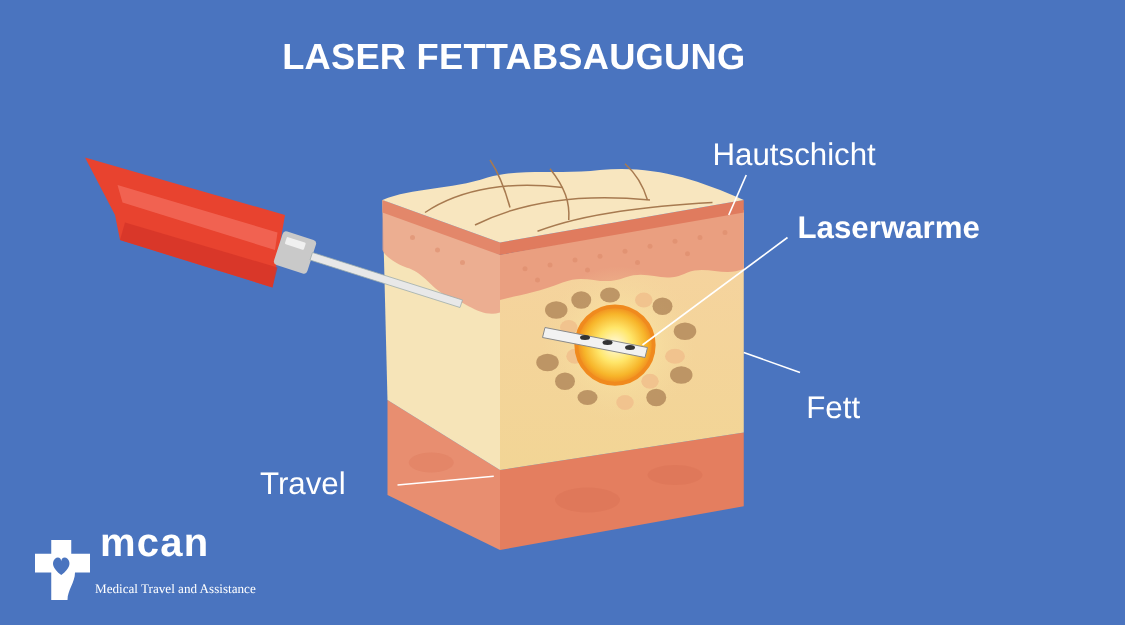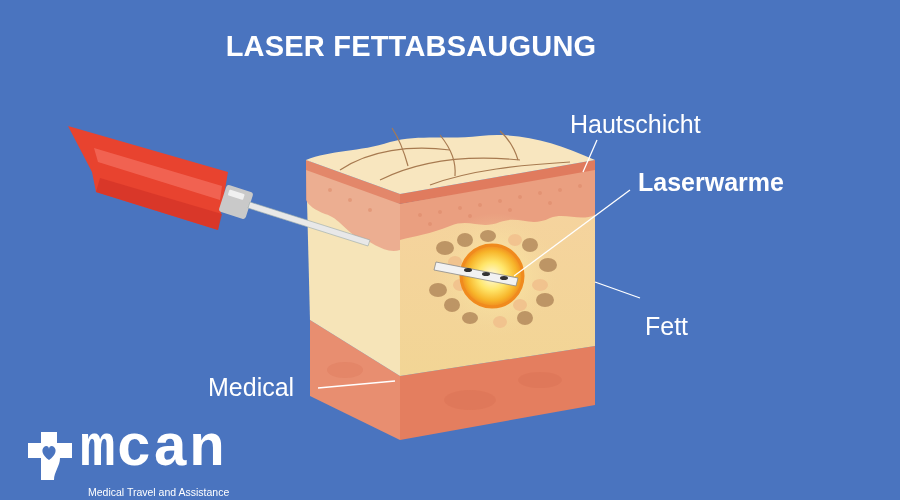--- a/index.html
+++ b/index.html
@@ -1,22 +1,22 @@
 <!DOCTYPE html>
 <html><head>
 <meta charset="utf-8">
 <style>
   html, body { margin:0; padding:0; }
   body { width:900px; height:500px; overflow:hidden; background:#4a74bf; font-family:"Liberation Sans", sans-serif; position:relative; }
   .title { position:absolute; top:30px; left:0; width:822px; text-align:center; color:#fff; font-weight:bold; font-size:29px; letter-spacing:0.2px; }
   .label { position:absolute; color:#fff; font-size:25px; font-family:"Liberation Sans", sans-serif; }
   svg.art { position:absolute; left:0; top:0; }
   .logo { position:absolute; left:24px; top:428px; }
-  .logo-word { position:absolute; left:56px; top:-12px; color:#fff; font-weight:bold; font-size:59px; letter-spacing:1px; font-family:Liberation Mono, monospace; }
-  .logo-sub { position:absolute; left:64px; top:38px; color:#fff; font-size:10.5px; white-space:nowrap; font-family:Liberation Sans, sans-serif;margin-top:20px; }
+  .logo-word { position:absolute; left:56px; top:-12px; color:#fff; font-weight:bold; font-size:32px; letter-spacing:1px; font-family:Liberation Sans, sans-serif; }
+  .logo-sub { position:absolute; left:52px; top:38px; color:#fff; font-size:10.5px; white-space:nowrap; font-family:Liberation Serif, serif; }
 </style>
 </head>
 <body>
 
 <div class="title">LASER FETTABSAUGUNG</div>
 
 <svg class="art" width="900" height="500" viewBox="0 0 900 500">
   <defs>
     <radialGradient id="glow" cx="50%" cy="50%" r="50%">
       <stop offset="0%" stop-color="#fffbe6"></stop>
@@ -127,21 +127,21 @@
     <line x1="597" y1="140" x2="583" y2="172"></line>
     <line x1="630" y1="190" x2="514" y2="276"></line>
     <line x1="640" y1="298" x2="595" y2="282"></line>
     <line x1="318" y1="388" x2="395" y2="381"></line>
   </g>
 </svg>
 
 <div class="label" style="left:570px; top:110px;">Hautschicht</div>
 <div class="label" style="left:638px; top:168px;font-weight:bold;">Laserwarme</div>
 <div class="label" style="left:645px; top:284px;margin-top:28px;">Fett</div>
-<div class="label" style="left:208px; top:373px;">Medical</div>
+<div class="label" style="left:208px; top:373px;">Travel</div>
 
 <div class="logo">
   <svg width="52" height="52" viewBox="0 0 52 52" style="position:absolute;left:0;top:0;">
     <path d="M17,4 L33,4 L33,15 L48,15 L48,30 L36,30 C36,38 30,44 30,52 L17,52 L17,30 L4,30 L4,15 L17,15 Z" fill="#ffffff"></path>
     <path d="M25,32 C18,27 17,22 20,19 C22,17 25,18 25,21 C25,18 28,17 30,19 C33,22 32,27 25,32 Z" fill="#4a74bf"></path>
   </svg>
   <div class="logo-word">mcan</div>
   <div class="logo-sub">Medical Travel and Assistance</div>
 </div>
 

